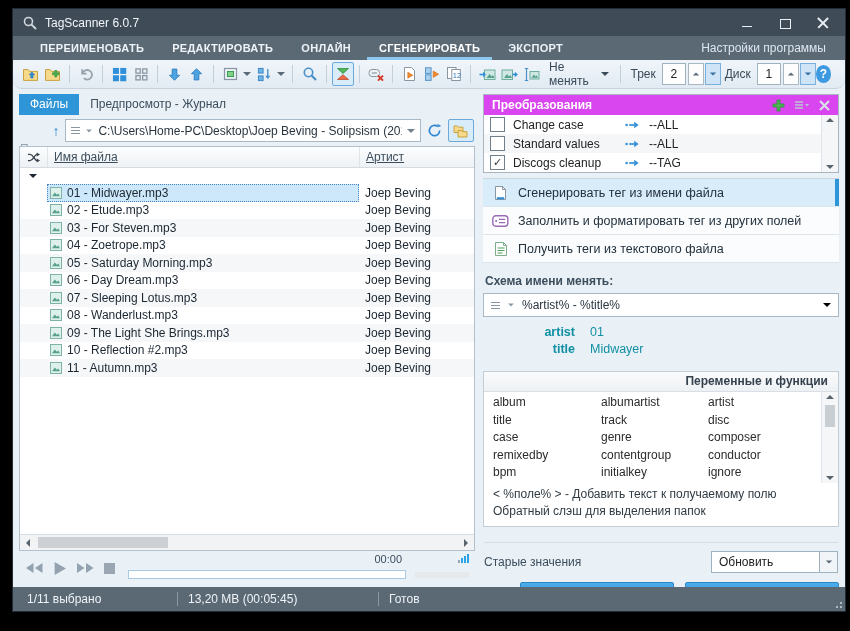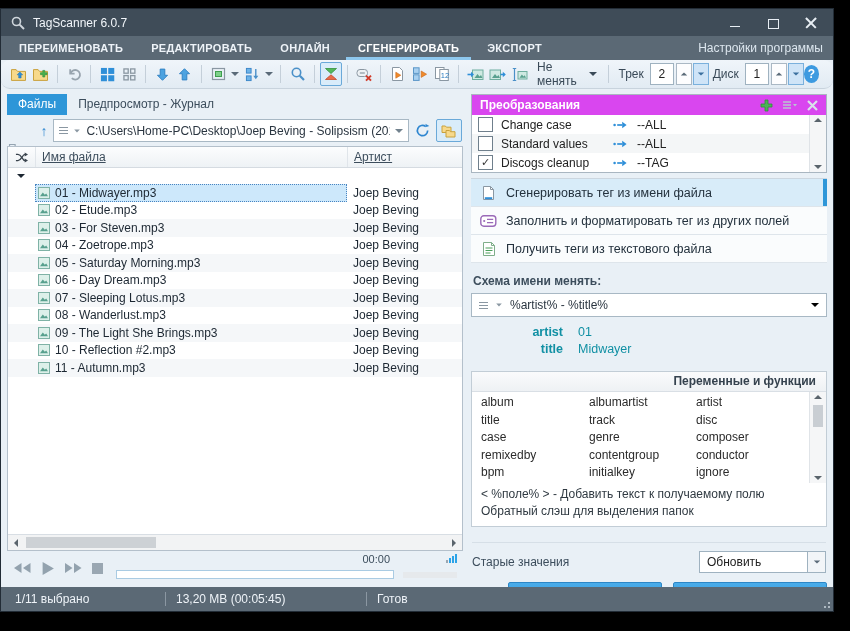--- a/index.html
+++ b/index.html
@@ -1,31 +1,31 @@
 <!DOCTYPE html>
 <html><head>
 <meta charset="utf-8">
 <style>
   html,body{margin:0;padding:0;background:#000;width:850px;height:631px;overflow:hidden;
     font-family:"Liberation Sans","DejaVu Sans",sans-serif;font-size:12px;
     -webkit-font-smoothing:antialiased;}
-  .window{position:absolute;left:0;top:8px;width:834px;height:604px;background:#e9f0f6;
+  .window{position:absolute;left:12px;top:8px;width:834px;height:604px;background:#e9f0f6;
     border:1px solid #222c36;box-sizing:border-box;display:flex;flex-direction:column;}
   
   .titlebar{height:27px;background:#3f4c58;display:flex;align-items:center;padding:0 10px;color:#fff;flex:0 0 auto;}
   .logo{margin-right:8px;display:flex;}
   .title-text{font-size:12px;color:#f2f6fa;}
   .wctrl{margin-left:auto;display:flex;align-items:center;gap:26px;padding-right:6px;}
   .wc{width:12px;height:12px;position:relative;cursor:pointer;}
   .wc-min::after{content:"";position:absolute;left:1px;right:1px;bottom:2px;height:1px;background:#e8eef4;}
   .wc-max::after{content:"";position:absolute;left:1px;top:2px;width:9px;height:8px;border:1px solid #e8eef4;}
   .wc-close::before,.wc-close::after{content:"";position:absolute;left:-1px;top:5px;width:14px;height:1.6px;background:#e8eef4;}
   .wc-close::before{transform:rotate(45deg);} .wc-close::after{transform:rotate(-45deg);}
   
-  .menubar{height:24px;background:#5b6975;display:flex;align-items:stretch;padding:0 4px;flex:0 0 auto;justify-content:center;}
+  .menubar{height:24px;background:#5b6975;display:flex;align-items:stretch;padding:0 13px;flex:0 0 auto;justify-content:center;}
   .menu-items{display:flex;}
   .menu-item{padding:0 14px;line-height:24px;font-weight:bold;font-size:11px;color:#eef3f8;letter-spacing:.3px;position:relative;cursor:pointer;}
   .menu-item.active{color:#fff;}
   .menu-item.active::after{content:"";position:absolute;left:2px;right:2px;bottom:0;height:3px;background:#8ec8ee;}
   .settings-link{margin-left:auto;line-height:24px;color:#dde7ef;font-size:12px;padding-right:6px;cursor:pointer;}
   
   .toolbar{height:28px;background:linear-gradient(#f0f5fa,#e2ebf3);border-bottom:1px solid #c8d3dd;
     display:flex;align-items:center;padding:0 6px;flex:0 0 auto;border-radius:9px;}
   .tbtn{width:24px;height:22px;display:flex;align-items:center;justify-content:center;border:1px solid transparent;border-radius:2px;cursor:pointer;}
   .tbtn.active{background:#d9ecfa;border-color:#6aa9d9;}

